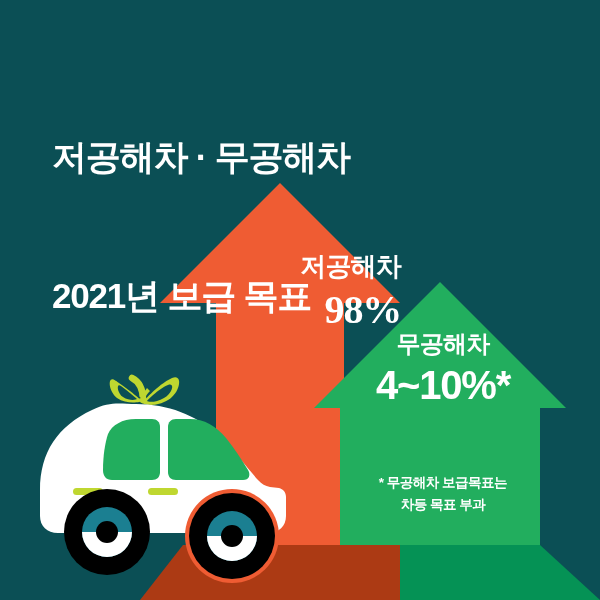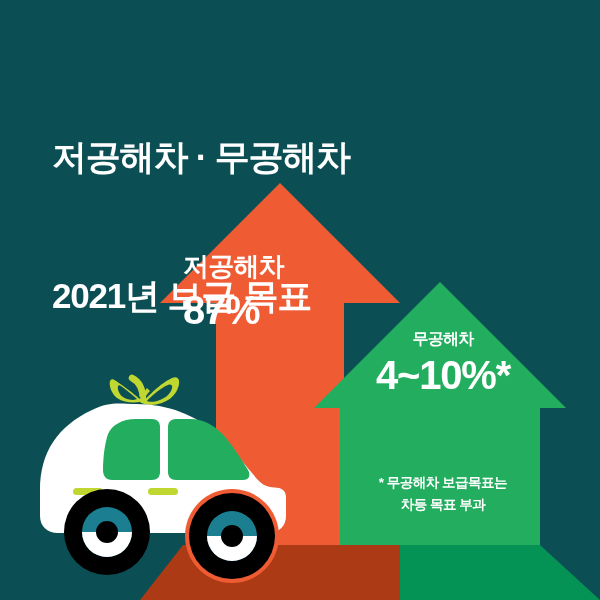--- a/index.html
+++ b/index.html
@@ -53,22 +53,23 @@
   #title-line-1, #title-line-2 {
     display: block;
   }
 
   
   #orange-label {
     position: absolute;
     left: 183px;
     top: 252px;
     width: 218px;
-    text-align: left;
-    color: #ffffff;
+    text-align: right;
+    color: #ffffff;
+    font-family: Liberation Serif, serif;
   }
   #orange-label .cap {
     display: block;
     font-size: 26px;
     font-weight: 700;
     letter-spacing: -0.8px;
     line-height: 1.15;
   }
   #orange-label .val {
     display: block;
@@ -83,21 +84,21 @@
   #green-label {
     position: absolute;
     left: 345px;
     top: 330px;
     width: 196px;
     text-align: center;
     color: #ffffff;
   }
   #green-label .cap {
     display: block;
-    font-size: 16px;
+    font-size: 24px;
     font-weight: 700;
     letter-spacing: -0.8px;
     line-height: 1.15;
   }
   #green-label .val {
     display: block;
     margin-top: 5px;
     font-size: 40px;
     font-weight: 700;
     letter-spacing: -1.2px;
@@ -215,21 +216,21 @@
 
   <div class="txt-layer">
 
     <div id="title-block" style="color: rgb(255, 255, 255);">
       <span id="title-line-1">저공해차 · 무공해차</span>
       <span id="title-line-2">2021년 보급 목표</span>
     </div>
 
     <div id="orange-label">
       <span class="cap">저공해차</span>
-      <span class="val">87%</span>
+      <span class="val">98%</span>
     </div>
 
     <div id="green-label">
       <span class="cap">무공해차</span>
       <span class="val">4~10%*</span>
     </div>
 
     <div id="green-footnote">
       <span>* 무공해차 보급목표는</span>
       <span>차등 목표 부과</span>

